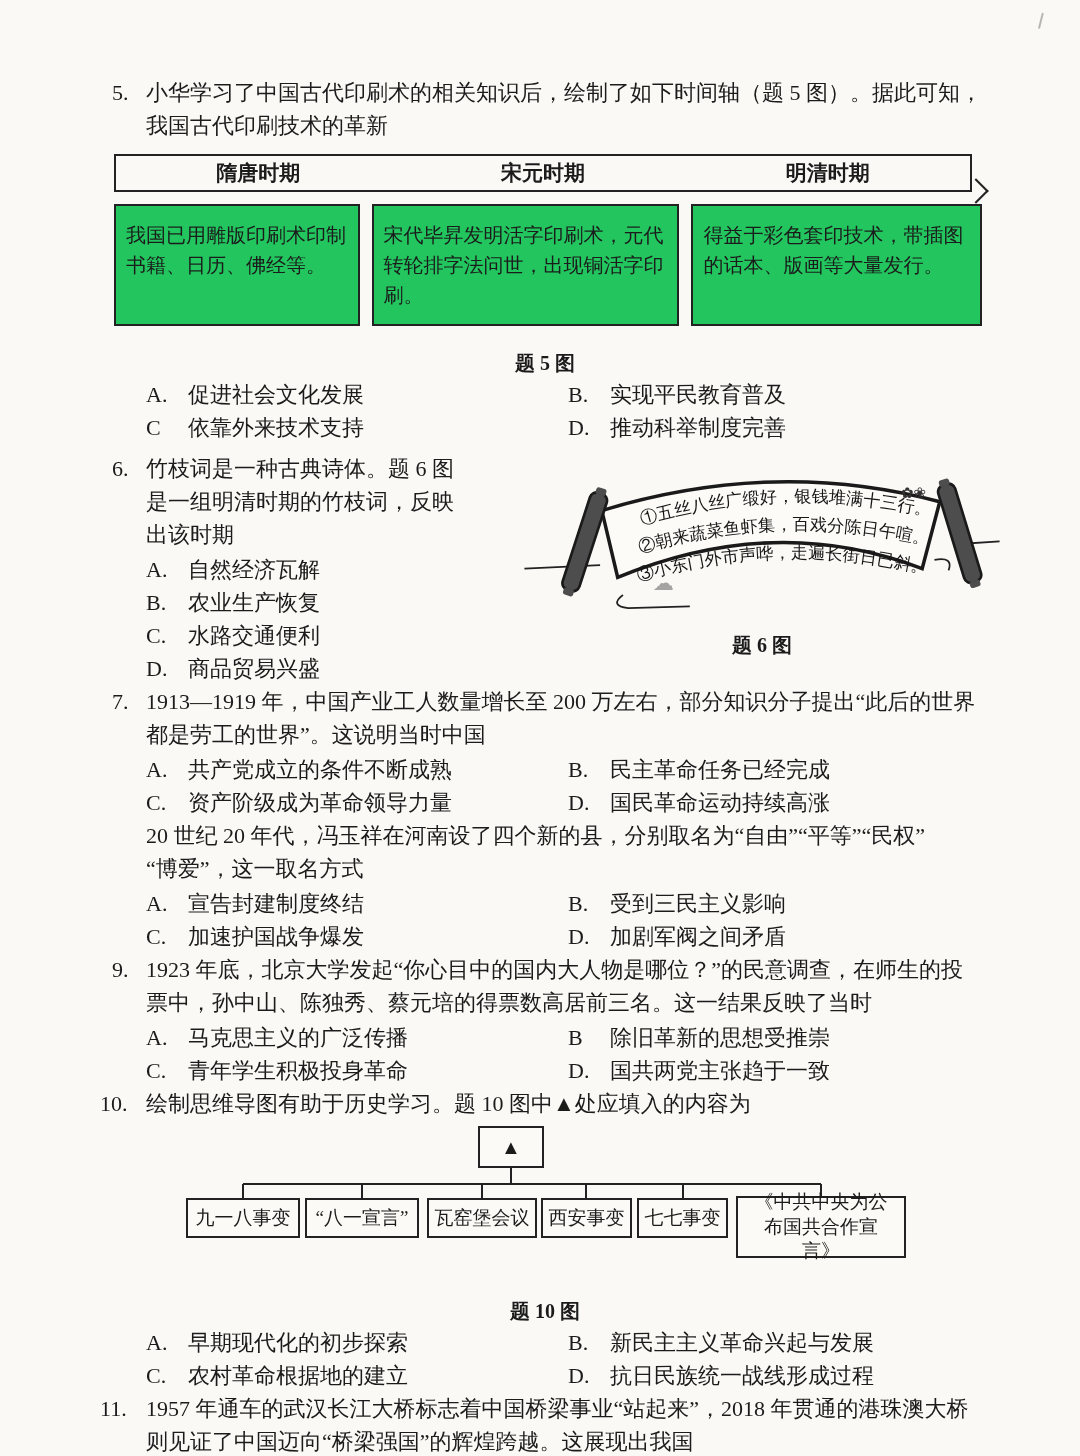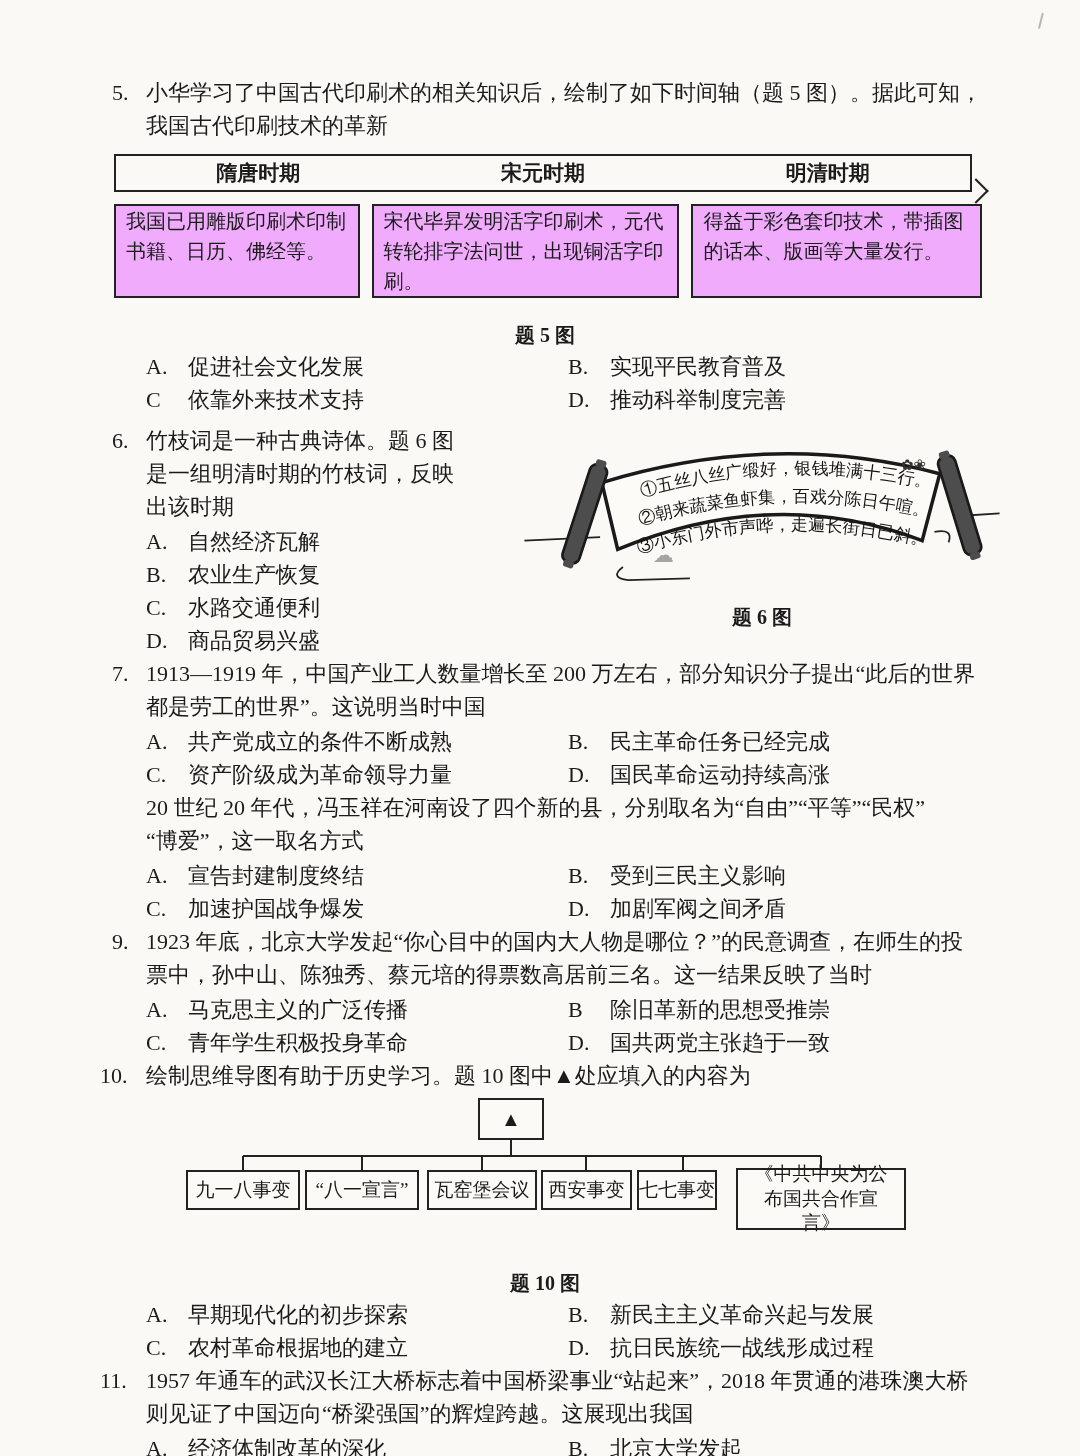--- a/index.html
+++ b/index.html
@@ -27,22 +27,22 @@
   .opts-single .opt{padding-left:0;}
 
   
   .tl-band{position:relative;margin:12px 0 0 14px;height:34px;border:2px solid #222;
     display:flex;background:#faf9f6;margin-right:18px;}
   .tl-band::after{content:"";position:absolute;right:-15px;top:26px;width:16px;height:16px;
     border-right:2px solid #222;border-bottom:2px solid #222;transform:rotate(-45deg);}
   .tl-period{flex:1;text-align:center;font-size:21px;font-weight:700;line-height:34px;
     font-family:Liberation Serif, serif;}
   .tl-boxes{display:flex;justify-content:space-between;gap:12px;margin:12px 2px 0 14px;margin-right:8px;}
-  .tl-box{border:2px solid #222;padding:0 10px;font-size:20px;line-height:30px;
-    box-sizing:border-box;background:#f0abfc;}
+  .tl-box{border:2px solid #222;padding:14px 10px;font-size:20px;line-height:30px;
+    box-sizing:border-box;background:#22c55e;}
   .tl-box.b1{width:255px;}
   .tl-box.b2{width:320px;}
   .tl-box.b3{width:302px;}
   .fig-caption{text-align:center;font-size:20px;font-weight:700;line-height:26px;margin-top:24px;}
 
   
   .q6-wrap{display:flex;margin-top:8px;}
   .q6-left{flex:0 0 392px;}
   .q6-right{flex:1;padding-top:4px;}
   .q6-right .fig-caption{margin-top:0;}
@@ -52,21 +52,21 @@
   .mindmap{position:relative;height:148px;margin-top:6px;}
   .mm-svg{position:absolute;left:0;top:0;}
   .mm-box{position:absolute;border:2px solid #222;background:#fbfaf7;
     display:flex;align-items:center;justify-content:center;text-align:center;
     font-size:19px;line-height:1.3;box-sizing:border-box;}
   .mm-top{left:378px;top:0;width:66px;height:42px;font-size:20px;}
   .mm-b0{left:86px;top:72px;width:114px;height:40px;}
   .mm-b1{left:205px;top:72px;width:114px;height:40px;}
   .mm-b2{left:327px;top:72px;width:110px;height:40px;}
   .mm-b3{left:441px;top:72px;width:91px;height:40px;}
-  .mm-b4{left:537px;top:72px;width:80px;height:40px;}
+  .mm-b4{left:537px;top:72px;width:91px;height:40px;}
   .mm-b5{left:636px;top:70px;width:170px;height:62px;padding:2px 13px;}
   svg text{font-family:"Liberation Serif","DejaVu Serif",serif;}
 </style>
 </head>
 <body>
 
 <div class="page">
   <div class="artifact"></div>
   <div class="content">
 

